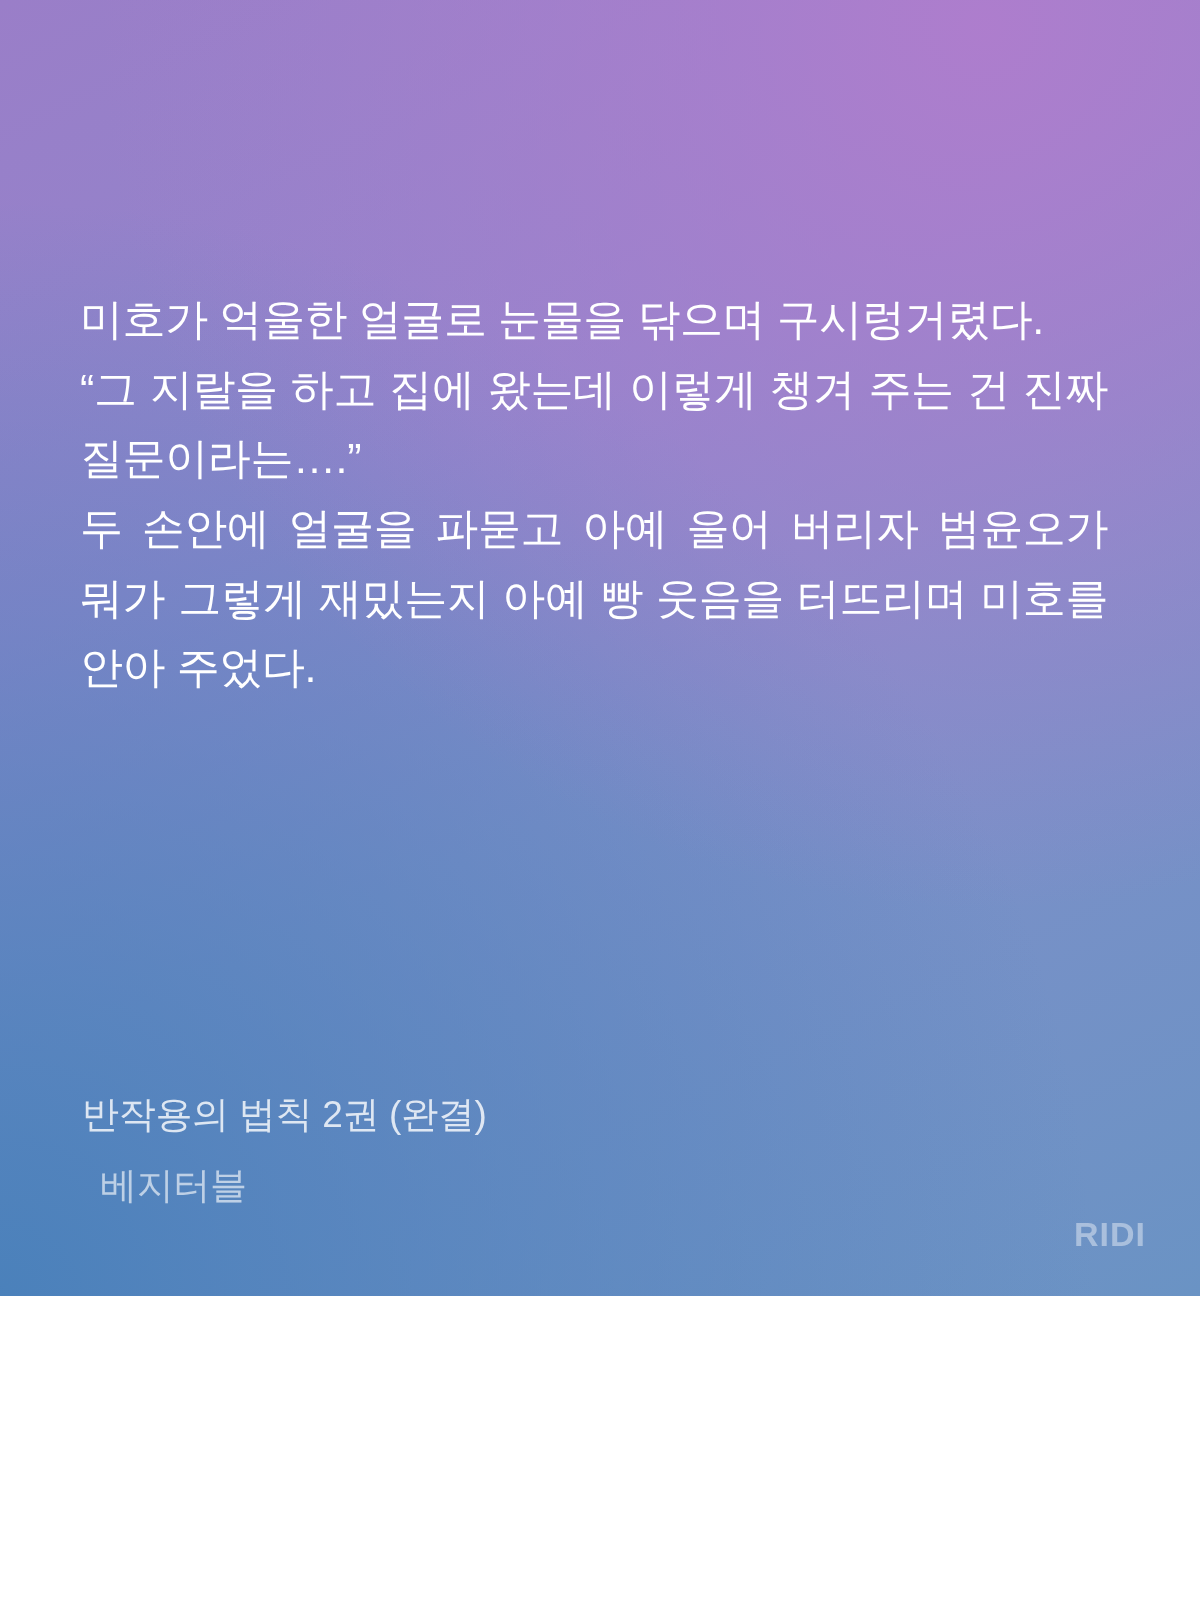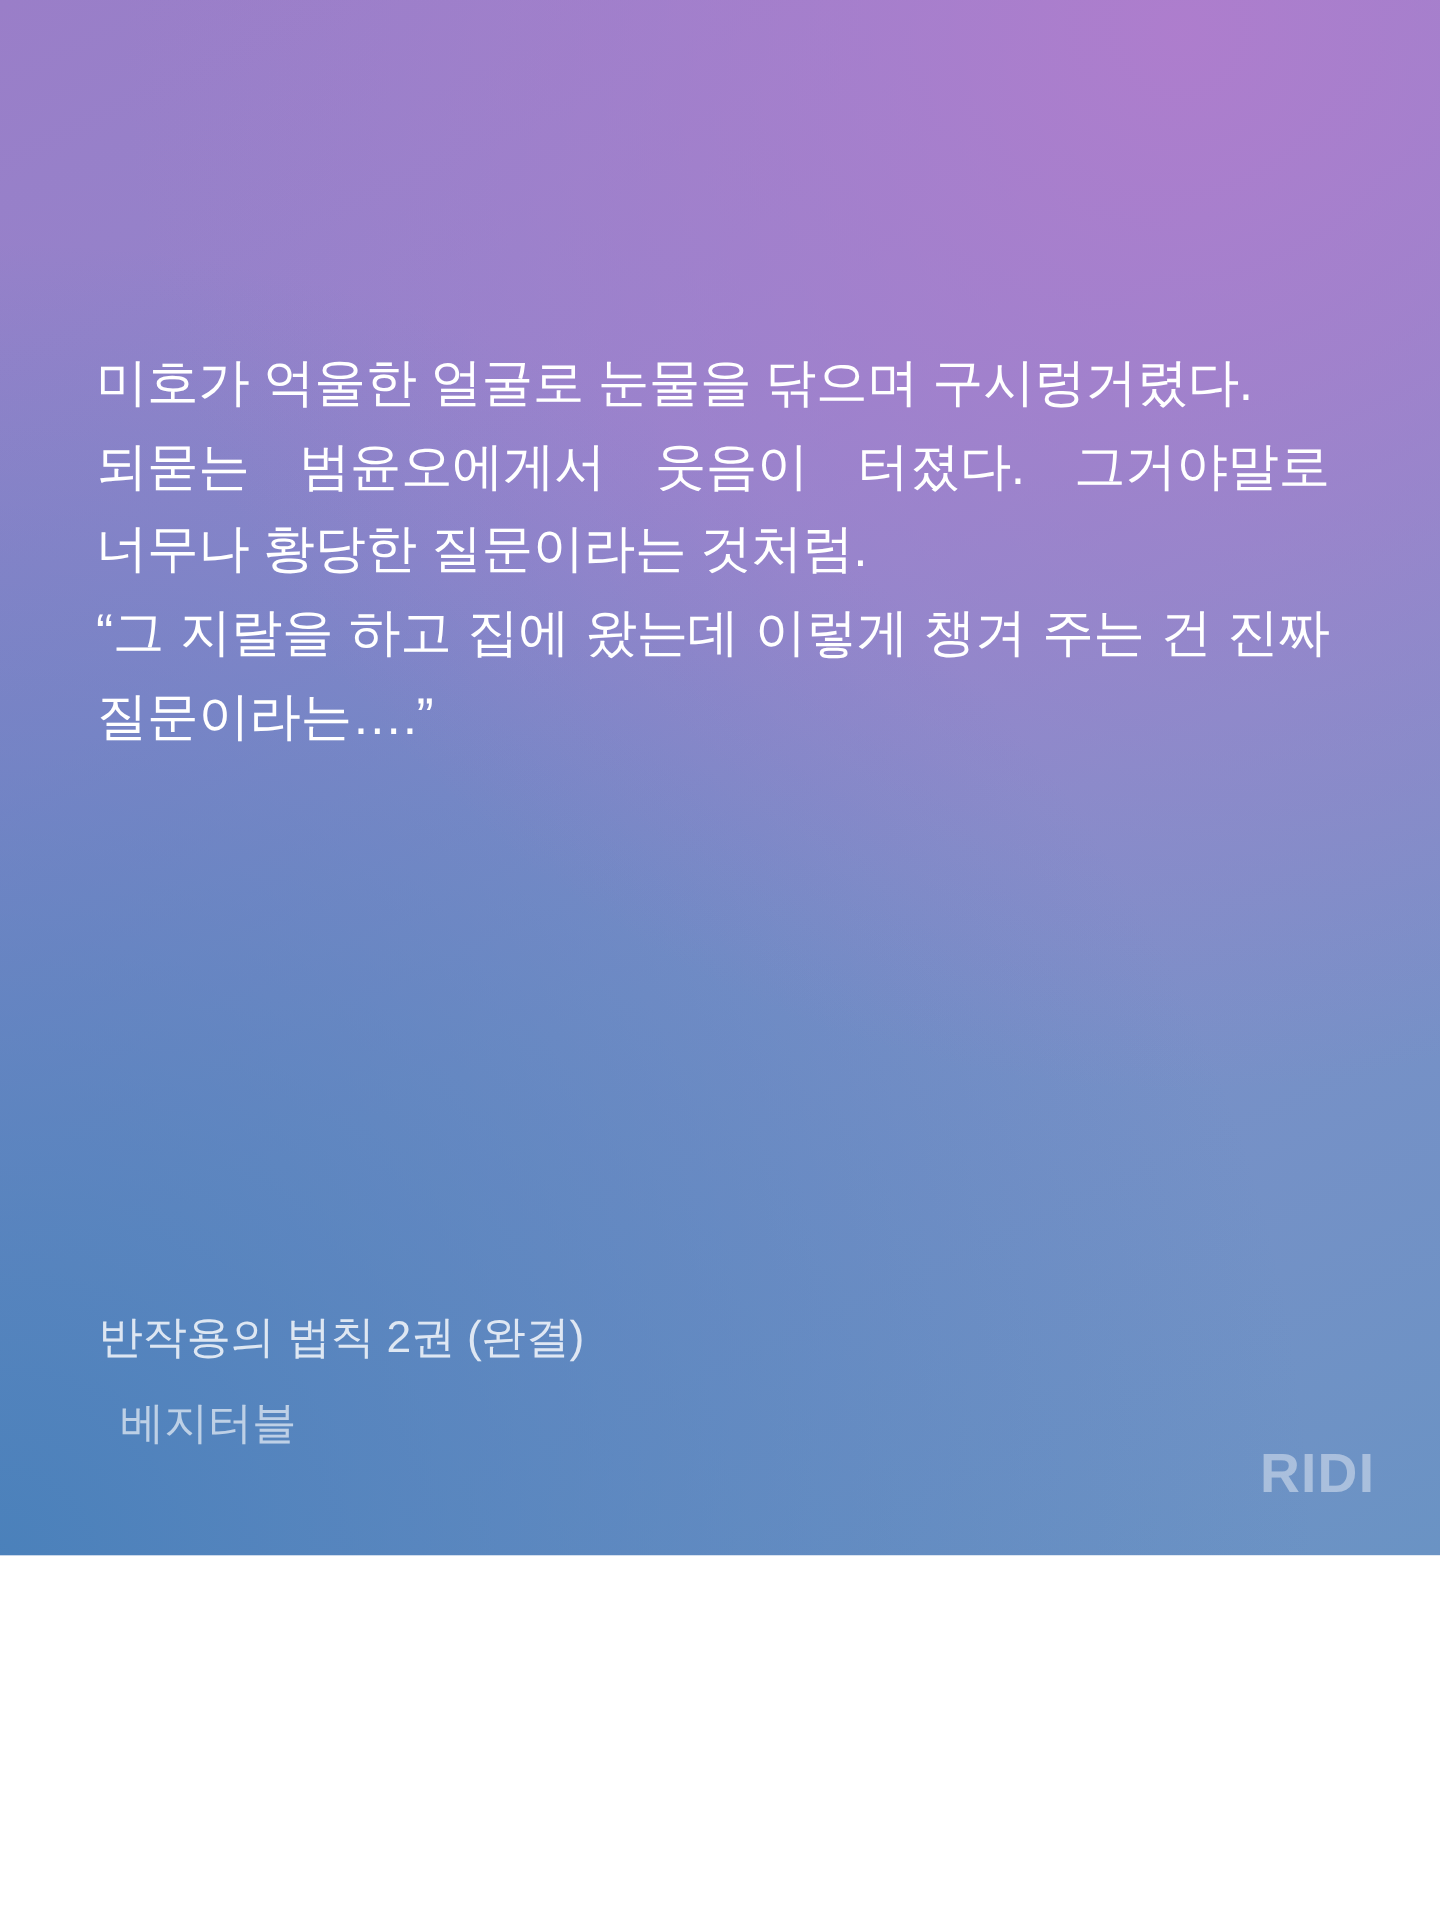--- a/index.html
+++ b/index.html
@@ -63,36 +63,36 @@
     line-height: 1.55;
     color: rgba(255,255,255,0.62);
     letter-spacing: -0.3px;
     margin: 14px 0 0 18px;
   }
 
   #brand-logo {
     position: absolute;
     right: 54px;
     bottom: 42px;
-    font-size: 46px;
+    font-size: 34px;
     font-weight: bold;
     letter-spacing: 1px;
     color: rgba(255,255,255,0.42);
     user-select: none;
   }
 </style>
 </head>
 <body>
 
 <div id="card">
 
   <div id="quote-block">
     <p class="quote-line">미호가 억울한 얼굴로 눈물을 닦으며 구시렁거렸다.</p>
-    <p class="quote-line">되묻는 범윤오에게서 웃음이 터졌다. 그거야말로 너무나 황당한 질문이라는 것처럼.</p>
     <p class="quote-line">“그 지랄을 하고 집에 왔는데 이렇게 챙겨 주는 건 진짜 질문이라는….”</p>
+    <p class="quote-line">두 손안에 얼굴을 파묻고 아예 울어 버리자 범윤오가 뭐가 그렇게 재밌는지 아예 빵 웃음을 터뜨리며 미호를 안아 주었다.</p>
   </div>
 
   <div id="meta-block">
     <p class="meta-title">반작용의 법칙 2권 (완결)</p>
     <p class="meta-author">베지터블</p>
   </div>
 
   <div id="brand-logo">RIDI</div>
 
 </div>

